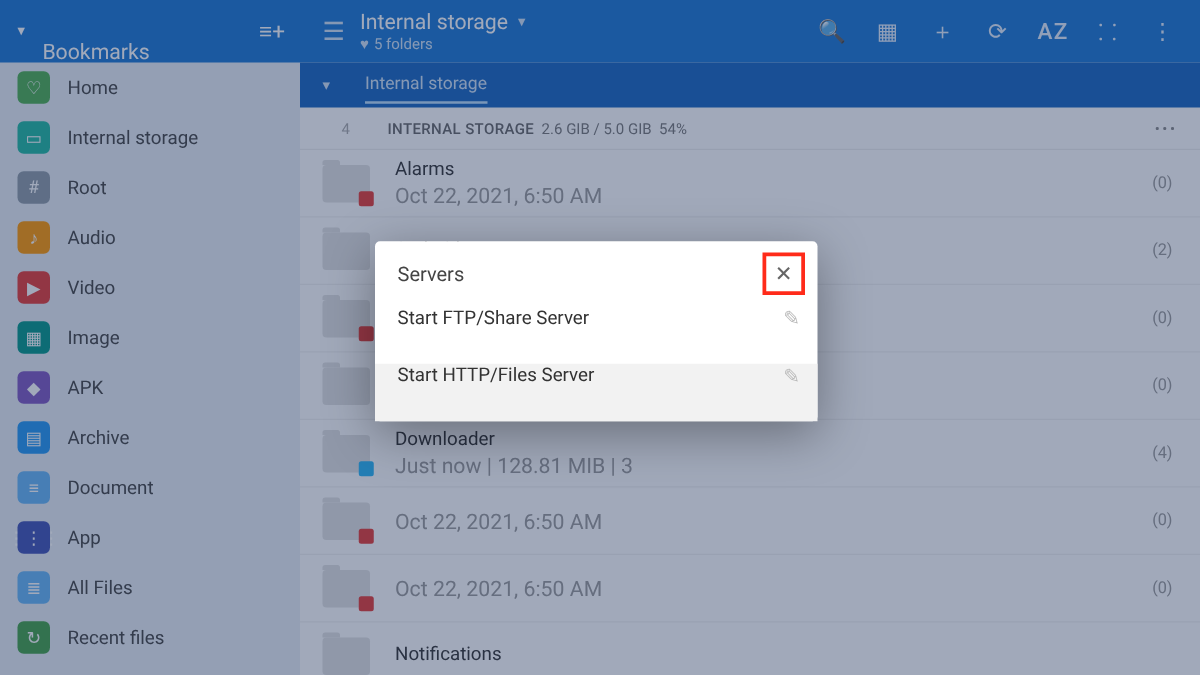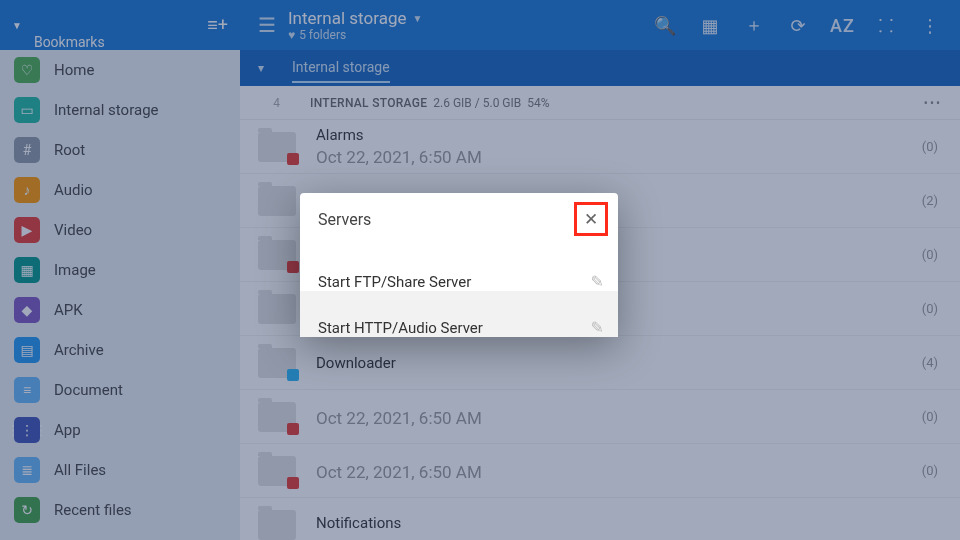--- a/index.html
+++ b/index.html
@@ -4,21 +4,21 @@
 <style>
   * { box-sizing: border-box; margin: 0; padding: 0; font-family: Roboto, Arial, sans-serif; }
   body { width: 960px; height: 540px; overflow: hidden; background: #fff; position: relative; }
   
   .app { display: flex; width: 100%; height: 100%; }
   
   
   .sidebar { width: 240px; background: #e8eef4; height: 100%; display: flex; flex-direction: column; }
   .sidebar-header { background: #1976d2; height: 50px; display: flex; align-items: center; padding: 0 12px; color: #fff; }
   .sidebar-header .dropdown-icon { margin-right: 12px; font-size: 10px; }
-  .sidebar-header .title { flex: 1; font-size: 14px; margin-top: 33px; }
+  .sidebar-header .title { flex: 1; font-size: 17px; margin-top: 33px; }
   .sidebar-header .playlist-icon { font-size: 18px; }
   .sidebar-list { flex: 1; overflow: hidden; }
   .sidebar-item { display: flex; align-items: center; height: 40px; padding: 0 14px; cursor: pointer; }
   .sidebar-item .s-icon { width: 26px; height: 26px; border-radius: 5px; display: flex; align-items: center; justify-content: center; margin-right: 14px; color: #fff; font-size: 14px; }
   .sidebar-item .s-label { color: #444; font-size: 15px; }
   .ic-green { background: #4caf50; }
   .ic-teal { background: #1eb8a0; }
   .ic-gray { background: #8d9aa6; }
   .ic-orange { background: #ff9800; }
   .ic-red { background: #e53935; }
@@ -60,25 +60,25 @@
   .b-blue { background:#29b6f6; }
   .file-row .f-text { flex:1; }
   .file-row .f-name { font-size:15px; color:#333; }
   .file-row .f-meta { font-size:17px; color:#999; margin-top:3px;}
   .file-row .f-count { font-size:13px; color:#999; padding-right:4px;}
   
   
   .scrim { position:absolute; inset:0; background: rgba(30,50,90,0.42); }
   
   
-  .dialog { position:absolute; left:300px; top:193px; width:318px; background:#fff; border-radius:4px; box-shadow:0 10px 40px rgba(0,0,0,0.35);}
+  .dialog { position:absolute; left:300px; top:193px; width:354px; background:#fff; border-radius:4px; box-shadow:0 10px 40px rgba(0,0,0,0.35);}
   .dialog-header { display:flex; align-items:center; height:52px; padding:0 10px 0 18px;}
   .dialog-header .d-title { flex:1; font-size:16px; color:#444;}
   .dialog-header .d-close { width:34px; height:34px; border:3px solid #ff2b1a; display:flex; align-items:center; justify-content:center; cursor:pointer; font-size:17px; color:#666;}
-  .dialog-item { display:flex; align-items:flex-end; height:46px; padding:0 14px 0 18px; cursor:pointer;}
+  .dialog-item { display:flex; align-items:flex-start; height:46px; padding:0 14px 0 18px; cursor:pointer;}
   .dialog-item:nth-child(3){ background:#f2f2f2;}
   .dialog-item .d-label { flex:1; font-size:15px; color:#333;}
   .dialog-item .d-edit { color:#bbb; font-size:16px; cursor:pointer;}
 </style>
 </head>
 <body>
 
 <div class="app">
   <div class="sidebar">
     <div class="sidebar-header">
@@ -208,20 +208,21 @@
             <div class="f-meta"></div>
           </div>
           <div class="f-count">(0)</div>
         </div>
         <div class="file-row">
           <div class="f-icon">
             <span class="f-badge b-blue"></span>
           </div>
           <div class="f-text">
             <div class="f-name">Downloader</div>
+            <div class="f-meta">Just now | 128.81 MIB | 3</div>
           </div>
           <div class="f-count">(4)</div>
         </div>
         <div class="file-row">
           <div class="f-icon">
             <span class="f-badge b-red"></span>
           </div>
           <div class="f-text">
             <div class="f-meta">Oct 22, 2021, 6:50 AM</div>
           </div>
@@ -253,16 +254,16 @@
 <div class="dialog">
   <div class="dialog-header">
     <span class="d-title">Servers</span>
     <span class="d-close">✕</span>
   </div>
   <div class="dialog-item">
     <span class="d-label">Start FTP/Share Server</span>
     <span class="d-edit">✎</span>
   </div>
   <div class="dialog-item">
-    <span class="d-label">Start HTTP/Audio Server</span>
+    <span class="d-label">Start HTTP/Files Server</span>
     <span class="d-edit">✎</span>
   </div>
 </div>
 
 </body></html>

